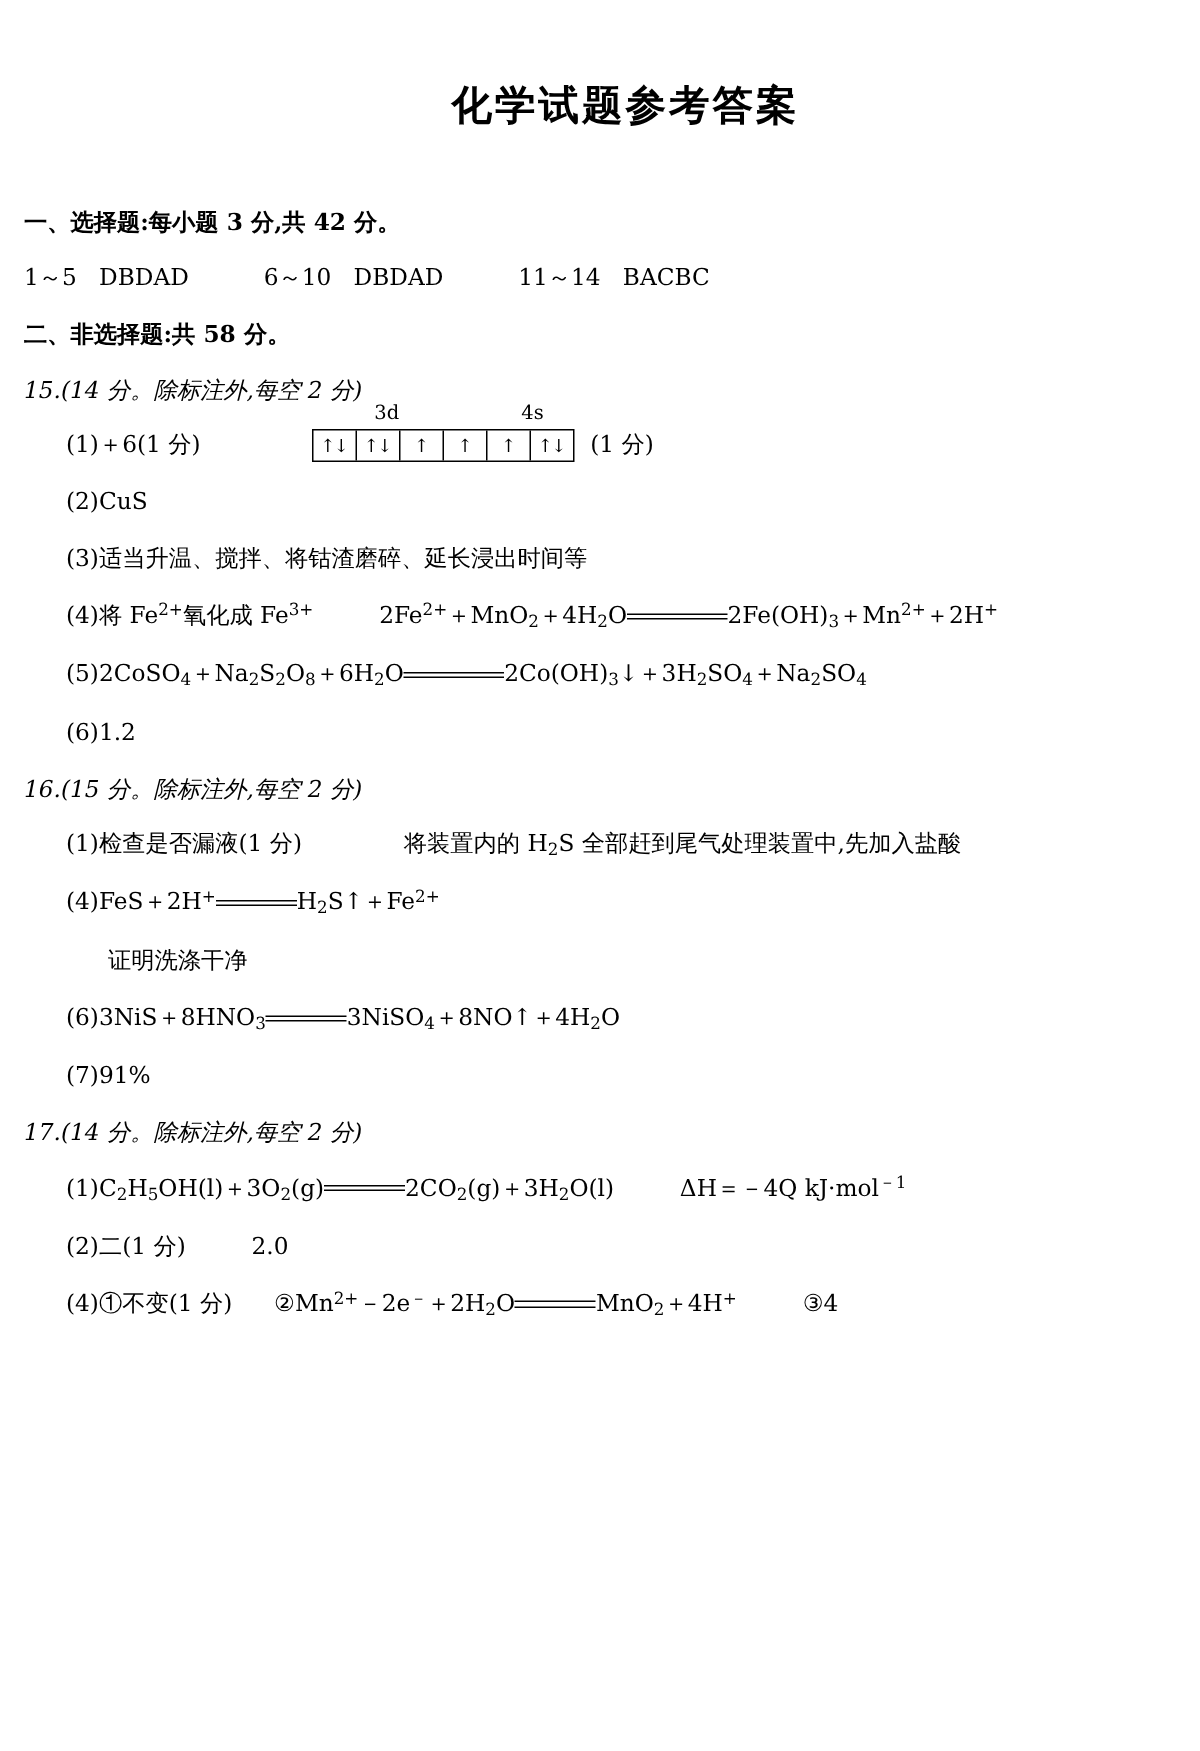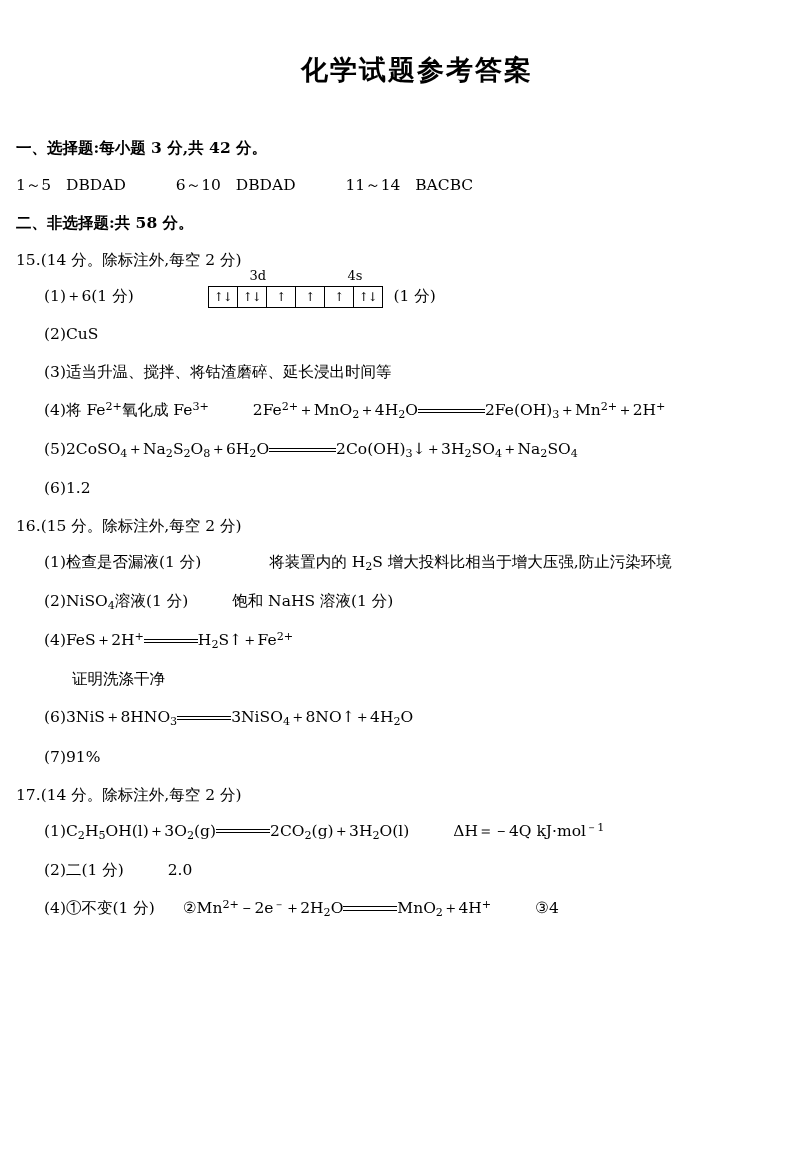--- a/index.html
+++ b/index.html
@@ -43,21 +43,21 @@
     margin: 0 0 14px 0;
     white-space: nowrap;
   }
   .sec-head {
     font-weight: bold;
     margin-bottom: 13px;
   }
   .mcq-line span.gap { display: inline-block; width: 40px; }
   .indent1 { padding-left: 28px; }
   .indent2 { padding-left: 56px; }
-  .item-head { margin-bottom: 12px; }
+  .item-head { margin-bottom: 12px; font-style: italic; }
   .gap-sm { display: inline-block; width: 18px; }
   .gap-md { display: inline-block; width: 34px; }
   .gap-lg { display: inline-block; width: 58px; }
   sub { font-size: 0.72em; vertical-align: -0.25em; }
   sup { font-size: 0.72em; vertical-align: 0.42em; }
   .eqbar {
     position: relative;
     display: inline-block;
     padding: 0 1px;
   }
@@ -178,28 +178,23 @@
 
     <div class="line indent1">
       <span>(6)1.2</span>
     </div>
 
     <div class="line item-head">16.(15 分。除标注外,每空 2 分)</div>
 
     <div class="line indent1">
       <span>(1)检查是否漏液(1 分)</span>
       <span class="gap-lg"></span>
-      <span>将装置内的 H</span><sub>2</sub><span>S 增大投料比相当于增大压强,防止污染环境</span>
-    </div>
-
-    <div class="line indent1">
-      <span>(2)NiSO</span><sub>4</sub><span>溶液(1 分)</span>
-      <span class="gap-md"></span>
-      <span>饱和 NaHS 溶液(1 分)</span>
-    </div>
+      <span>将装置内的 H</span><sub>2</sub><span>S 全部赶到尾气处理装置中,先加入盐酸</span>
+    </div>
+
 
 
     <div class="line indent1">
       <span>(4)FeS＋2H</span><sup>+</sup><span class="eqbar"><i>====</i></span><span>H</span><sub>2</sub><span>S↑＋Fe</span><sup>2+</sup>
     </div>
 
     <div class="line indent2">
       <span>证明洗涤干净</span>
     </div>
 

